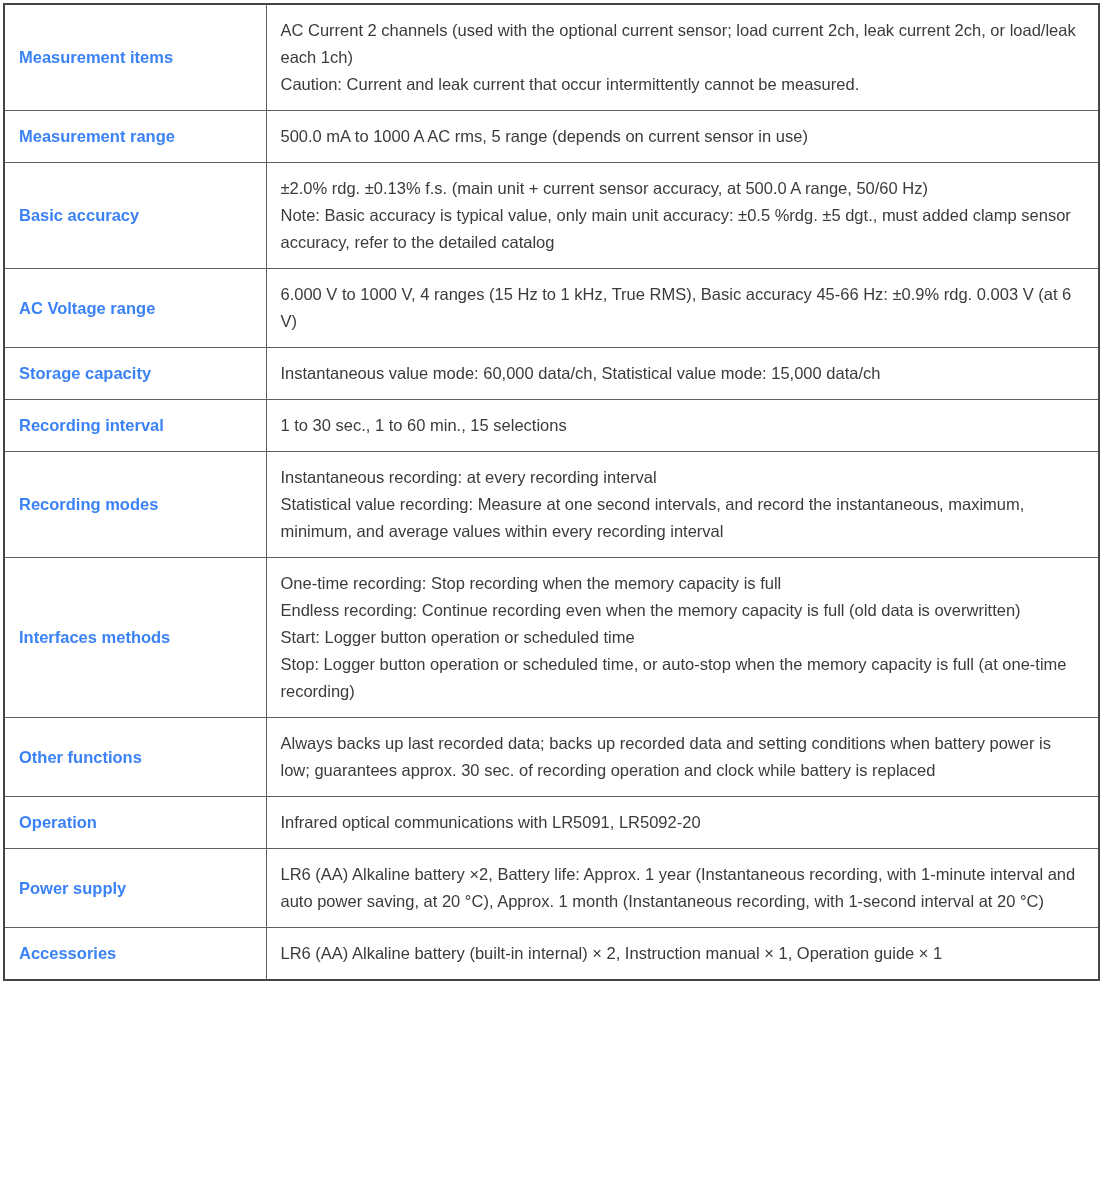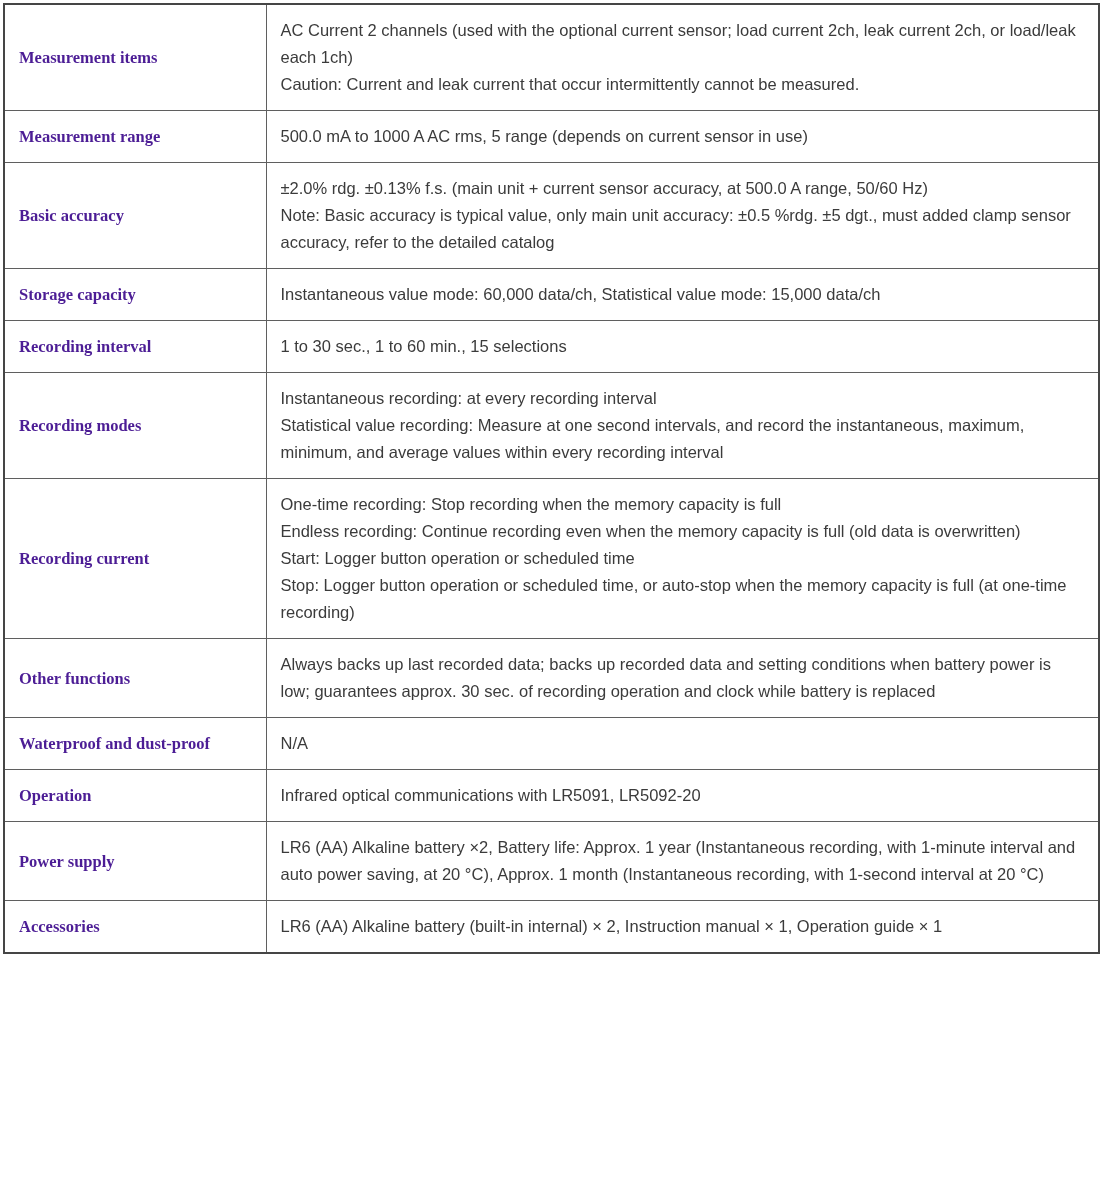--- a/index.html
+++ b/index.html
@@ -35,22 +35,21 @@
     box-sizing: border-box;
     background: #ffffff;
   }
   .spec-table .spec-row:first-child .spec-cell { border-top: 2px solid #454545; }
   .spec-table .spec-row:last-child .spec-cell { border-bottom: 2px solid #454545; margin-left: 11px; }
   .spec-table .spec-cell:first-child { border-left: 2px solid #454545; }
   .spec-table .spec-cell:last-child { border-right: 2px solid #454545; }
   .label-cell {
     width: 262px;
     font-weight: bold;
-    color: #4c1d95;
-    font-family: Liberation Serif, serif;
+    color: #3b82f6;
   }
   .value-cell {
     white-space: pre-line;
     color: #3b3b3b;
   }
 </style>
 </head>
 <body>
 
 <div class="page">
@@ -66,54 +65,54 @@
       <div class="spec-cell label-cell">Measurement range</div>
       <div class="spec-cell value-cell">500.0 mA to 1000 A AC rms, 5 range (depends on current sensor in use)</div>
     </div>
 
     <div class="spec-row">
       <div class="spec-cell label-cell">Basic accuracy</div>
       <div class="spec-cell value-cell">±2.0% rdg. ±0.13% f.s. (main unit + current sensor accuracy, at 500.0 A range, 50/60 Hz)
 Note: Basic accuracy is typical value, only main unit accuracy: ±0.5 %rdg. ±5 dgt., must added clamp sensor accuracy, refer to the detailed catalog</div>
     </div>
 
+    <div class="spec-row">
+      <div class="spec-cell label-cell">AC Voltage range</div>
+      <div class="spec-cell value-cell">6.000 V to 1000 V, 4 ranges (15 Hz to 1 kHz, True RMS), Basic accuracy 45-66 Hz: ±0.9% rdg. 0.003 V (at 6 V)</div>
+    </div>
 
     <div class="spec-row">
       <div class="spec-cell label-cell">Storage capacity</div>
       <div class="spec-cell value-cell">Instantaneous value mode: 60,000 data/ch, Statistical value mode: 15,000 data/ch</div>
     </div>
 
     <div class="spec-row">
       <div class="spec-cell label-cell">Recording interval</div>
       <div class="spec-cell value-cell">1 to 30 sec., 1 to 60 min., 15 selections</div>
     </div>
 
     <div class="spec-row">
       <div class="spec-cell label-cell">Recording modes</div>
       <div class="spec-cell value-cell">Instantaneous recording: at every recording interval
 Statistical value recording: Measure at one second intervals, and record the instantaneous, maximum, minimum, and average values within every recording interval</div>
     </div>
 
     <div class="spec-row">
-      <div class="spec-cell label-cell">Recording current</div>
+      <div class="spec-cell label-cell">Interfaces methods</div>
       <div class="spec-cell value-cell">One-time recording: Stop recording when the memory capacity is full
 Endless recording: Continue recording even when the memory capacity is full (old data is overwritten)
 Start: Logger button operation or scheduled time
 Stop: Logger button operation or scheduled time, or auto-stop when the memory capacity is full (at one-time recording)</div>
     </div>
 
     <div class="spec-row">
       <div class="spec-cell label-cell">Other functions</div>
       <div class="spec-cell value-cell">Always backs up last recorded data; backs up recorded data and setting conditions when battery power is low; guarantees approx. 30 sec. of recording operation and clock while battery is replaced</div>
     </div>
 
-    <div class="spec-row">
-      <div class="spec-cell label-cell">Waterproof and dust-proof</div>
-      <div class="spec-cell value-cell">N/A</div>
-    </div>
 
     <div class="spec-row">
       <div class="spec-cell label-cell">Operation</div>
       <div class="spec-cell value-cell">Infrared optical communications with LR5091, LR5092-20</div>
     </div>
 
     <div class="spec-row">
       <div class="spec-cell label-cell">Power supply</div>
       <div class="spec-cell value-cell">LR6 (AA) Alkaline battery ×2, Battery life: Approx. 1 year (Instantaneous recording, with 1-minute interval and auto power saving, at 20 °C), Approx. 1 month (Instantaneous recording, with 1-second interval at 20 °C)</div>
     </div>

